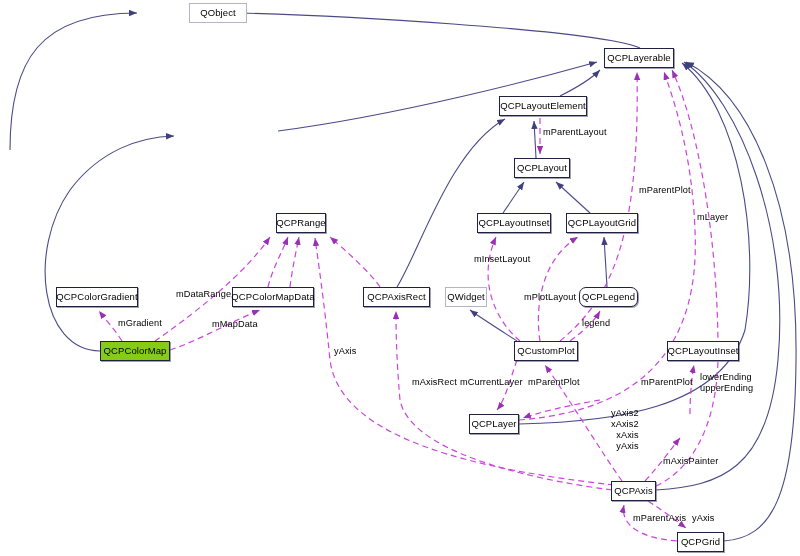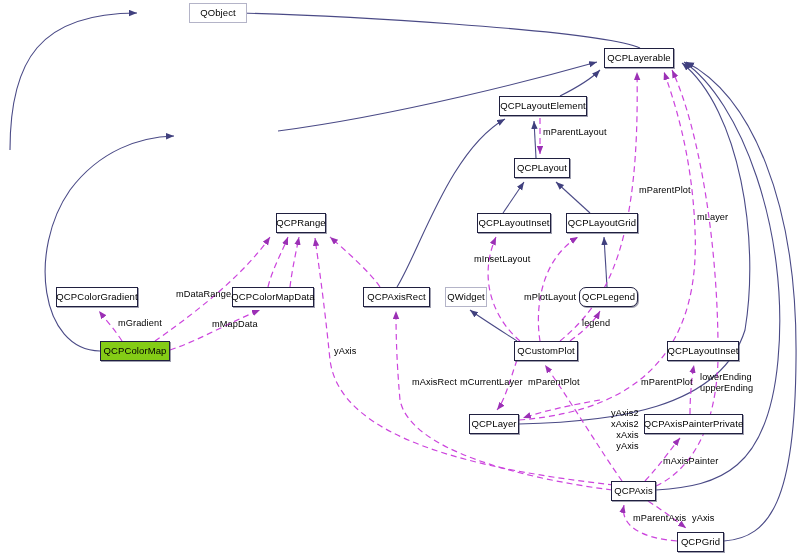--- a/index.html
+++ b/index.html
@@ -210,23 +210,20 @@
   </div>
 
   <div class="node strong" style="left:667px; top:341px; width:72px; height:20px;">
     <span>QCPLayoutInset</span>
   </div>
 
   <div class="node strong" style="left:469px; top:414px; width:50px; height:20px;">
     <span>QCPLayer</span>
   </div>
 
-  <div class="node strong" style="left:644px; top:414px; width:99px; height:20px;">
-    <span>QCPAxisPainterPrivate</span>
-  </div>
 
   <div class="node strong" style="left:611px; top:481px; width:45px; height:20px;">
     <span>QCPAxis</span>
   </div>
 
   <div class="node strong" style="left:677px; top:532px; width:47px; height:20px;">
     <span>QCPGrid</span>
   </div>
 
   <div class="edge-label" style="left:543px; top:127px;">mParentLayout</div>

